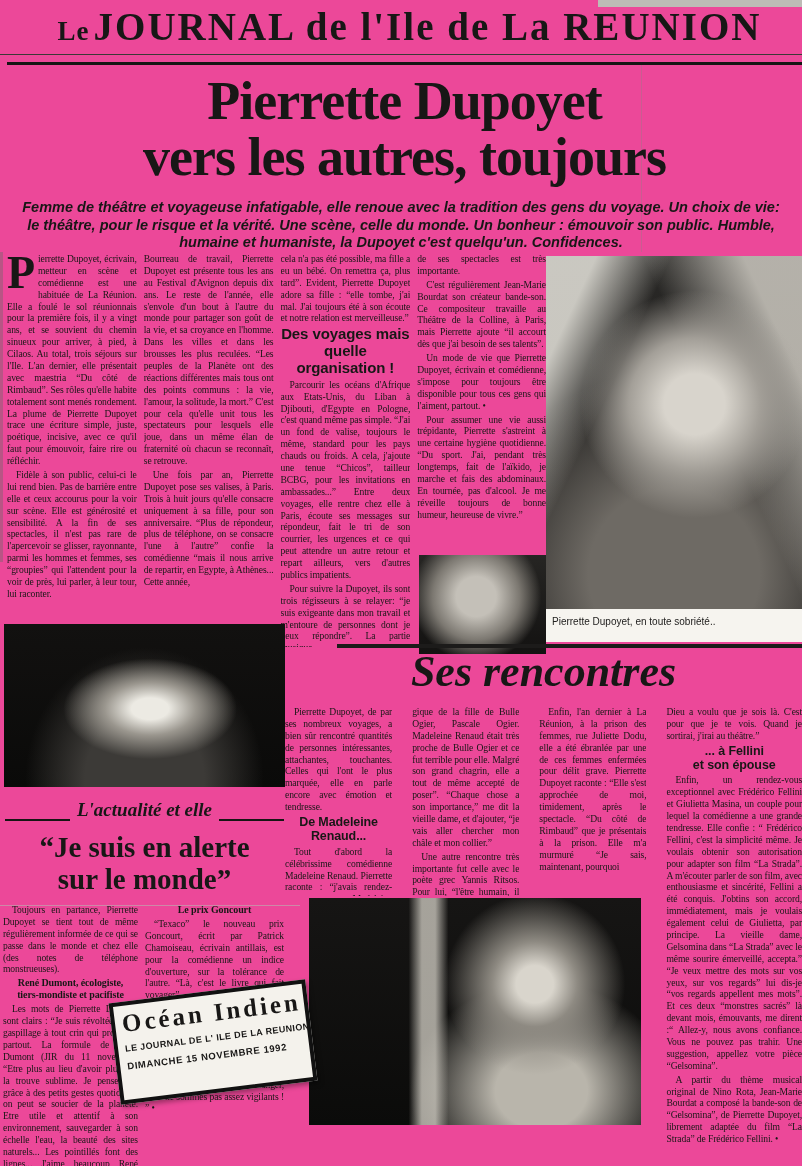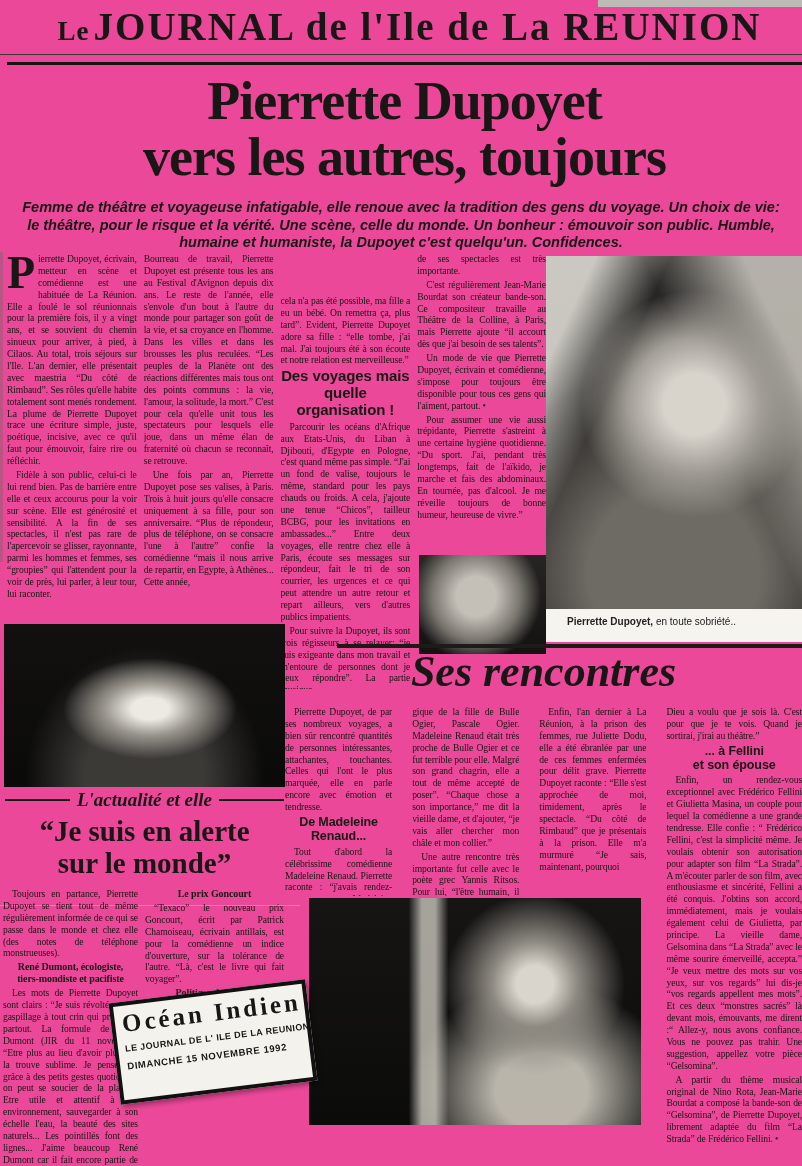--- a/index.html
+++ b/index.html
@@ -24,21 +24,21 @@
       font-family:"Liberation Sans",sans-serif;font-style:italic;font-weight:700;
       font-size:14.5px;line-height:1.22;}
 
   
   .bodycol{font-size:9.6px;line-height:1.24;text-align:justify;overflow:hidden;letter-spacing:-.1px;}
   .bodycol p{margin:0 0 2px;}
   .bodycol p.ind{text-indent:9px;}
   .cols-main{position:absolute;top:253px;left:7px;width:539px;display:flex;gap:7px;}
   .c1{width:130px;height:368px;}
   .c2{width:130px;height:392px;}
-  .c3{width:130px;height:394px;margin-top:42px;}
+  .c3{width:130px;height:394px;}
   .c4{width:129px;height:300px;}
   .dropcap{float:left;font-weight:700;font-size:46px;line-height:37px;padding:1px 3px 0 0;}
   .colhead{font-family:"Liberation Sans",sans-serif;font-weight:700;font-style:normal;
       font-size:15px;line-height:1.12;text-align:center;margin:7px 2px;text-indent:0;}
   .colsub{font-family:"Liberation Sans",sans-serif;font-weight:700;font-size:12.5px;line-height:1.15;
       text-align:center;margin:6px 0;text-indent:0;}
   .minihead{font-weight:700;font-size:10px;line-height:1.2;text-align:center;margin:6px 0;text-indent:0;}
 
   
   .photo{position:absolute;background:#151413;}
@@ -61,33 +61,33 @@
   .ph-gelsomina{left:309px;top:898px;width:332px;height:227px;
      background:
        linear-gradient(90deg, rgba(0,0,0,0) 30%, rgba(214,210,200,.75) 34%, rgba(214,210,200,.75) 38%, rgba(0,0,0,0) 42%),
        radial-gradient(circle at 68% 38%, #d9d5cc 0 7%, #8e8a82 16%, rgba(0,0,0,0) 34%),
        radial-gradient(ellipse at 70% 85%, #b9b5ab 0 14%, rgba(0,0,0,0) 40%),
        linear-gradient(#161514,#0b0b0a);}
   .caption{position:absolute;background:#f6f4ef;font-family:"Liberation Sans",sans-serif;
       font-size:10px;color:#232221;}
   .cap-portrait{left:546px;top:609px;width:256px;height:33px;padding:7px 0 0 6px;box-sizing:border-box;text-align:left;}
   .cap-gelsomina{left:309px;top:1125px;width:332px;height:24px;padding-top:5px;box-sizing:border-box;text-align:center;}
-  .cap-b{font-weight:700;margin-left:15px;}
+  .cap-b{font-weight:400;}
 
   
   .renc-rule{position:absolute;left:337px;top:644px;width:465px;height:4px;background:#1c1b1a;}
   .renc-head{position:absolute;left:285px;top:650px;width:517px;text-align:center;
       font-style:italic;font-weight:700;font-size:44px;line-height:1;}
   .cols-renc{position:absolute;top:706px;left:285px;width:517px;display:flex;gap:20px;}
   .ca,.cb,.cc{width:117px;height:190px;}
   .cd{width:148px;height:452px;}
 
   
   .actu{position:absolute;left:3px;top:789px;width:283px;}
-  .kicker{display:flex;align-items:center;gap:7px;margin:0 2px;}
+  .kicker{display:flex;align-items:flex-end;gap:7px;margin:10px 2px;}
   .kicker .rule{flex:1;height:2px;background:#161514;}
   .kicker .ktext{font-style:italic;font-weight:700;font-size:19px;white-space:nowrap;}
   .actu-head{font-weight:700;font-size:29px;line-height:1.12;text-align:center;margin-top:4px;}
   .cols-actu{display:flex;gap:7px;margin-top:8px;}
   .al{width:135px;height:282px;}
   .ar{width:139px;height:282px;}
 
   
   .stamp{position:absolute;left:114px;top:991px;width:198px;height:102px;z-index:6;
       background:#f4f2ec;border:4px solid #111;transform:rotate(-7deg);

